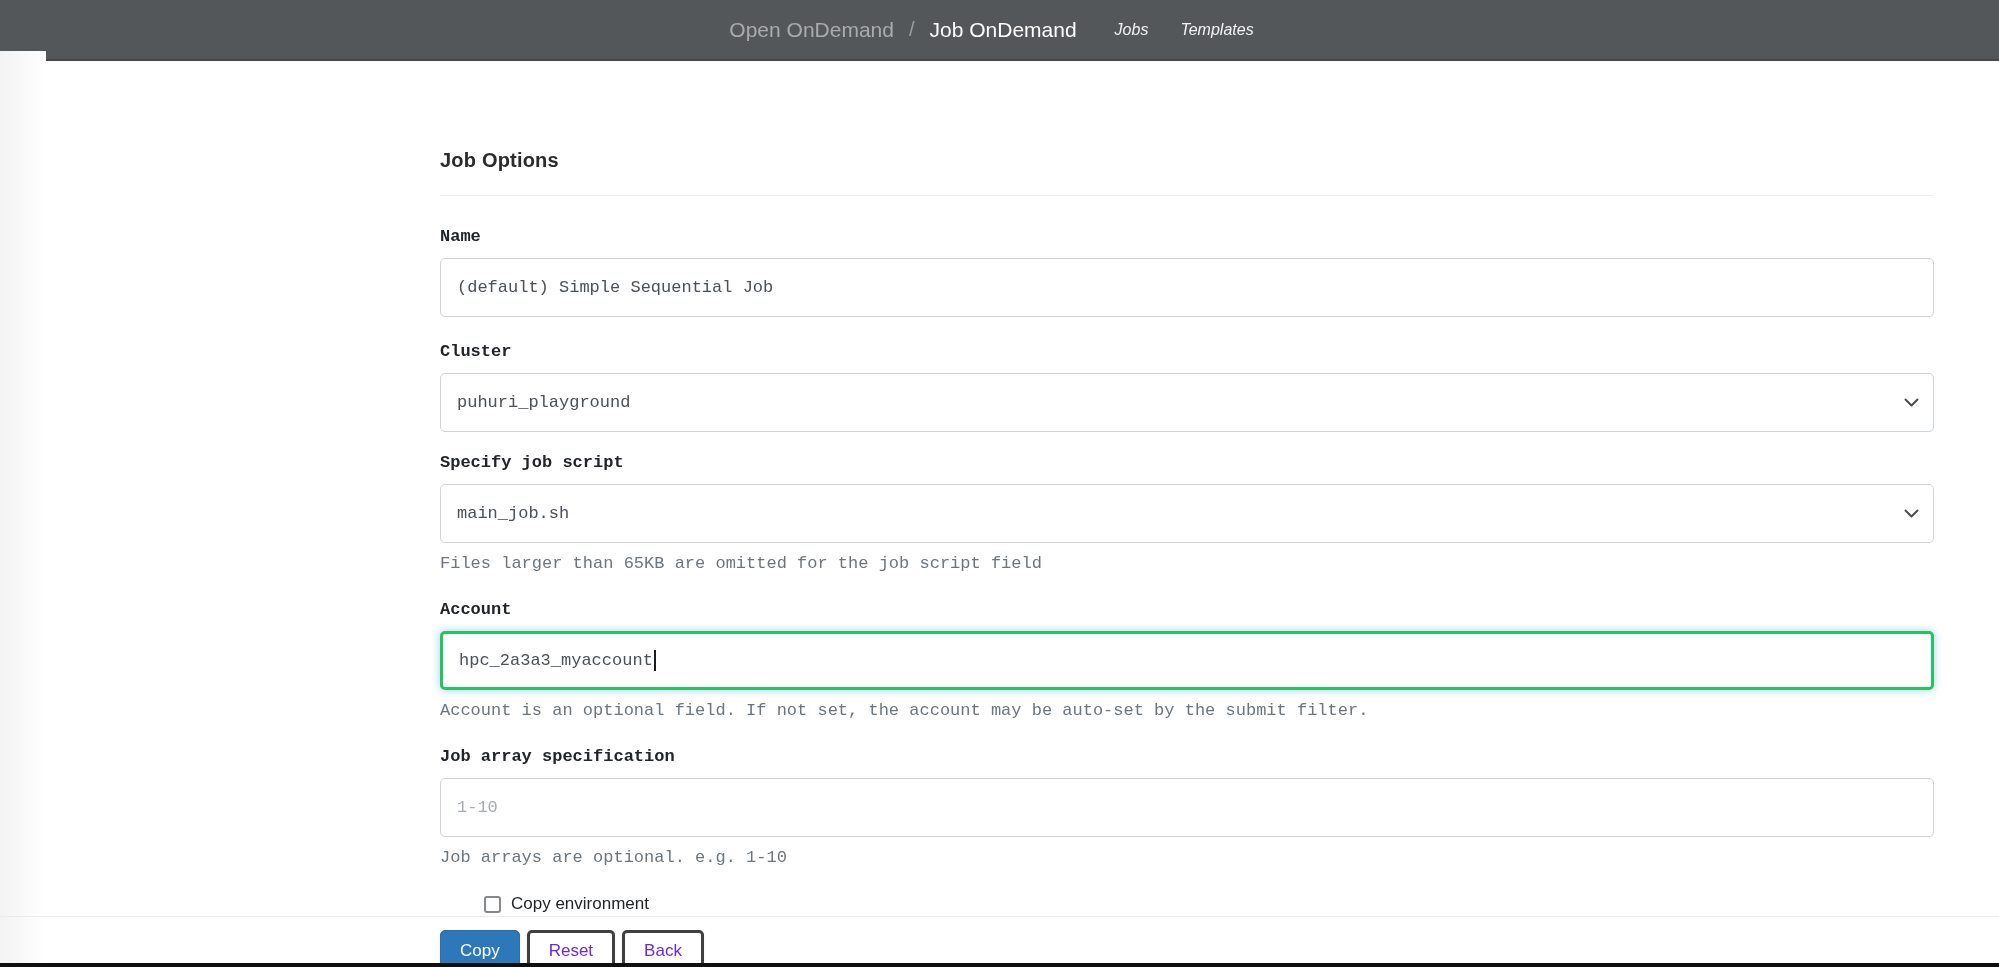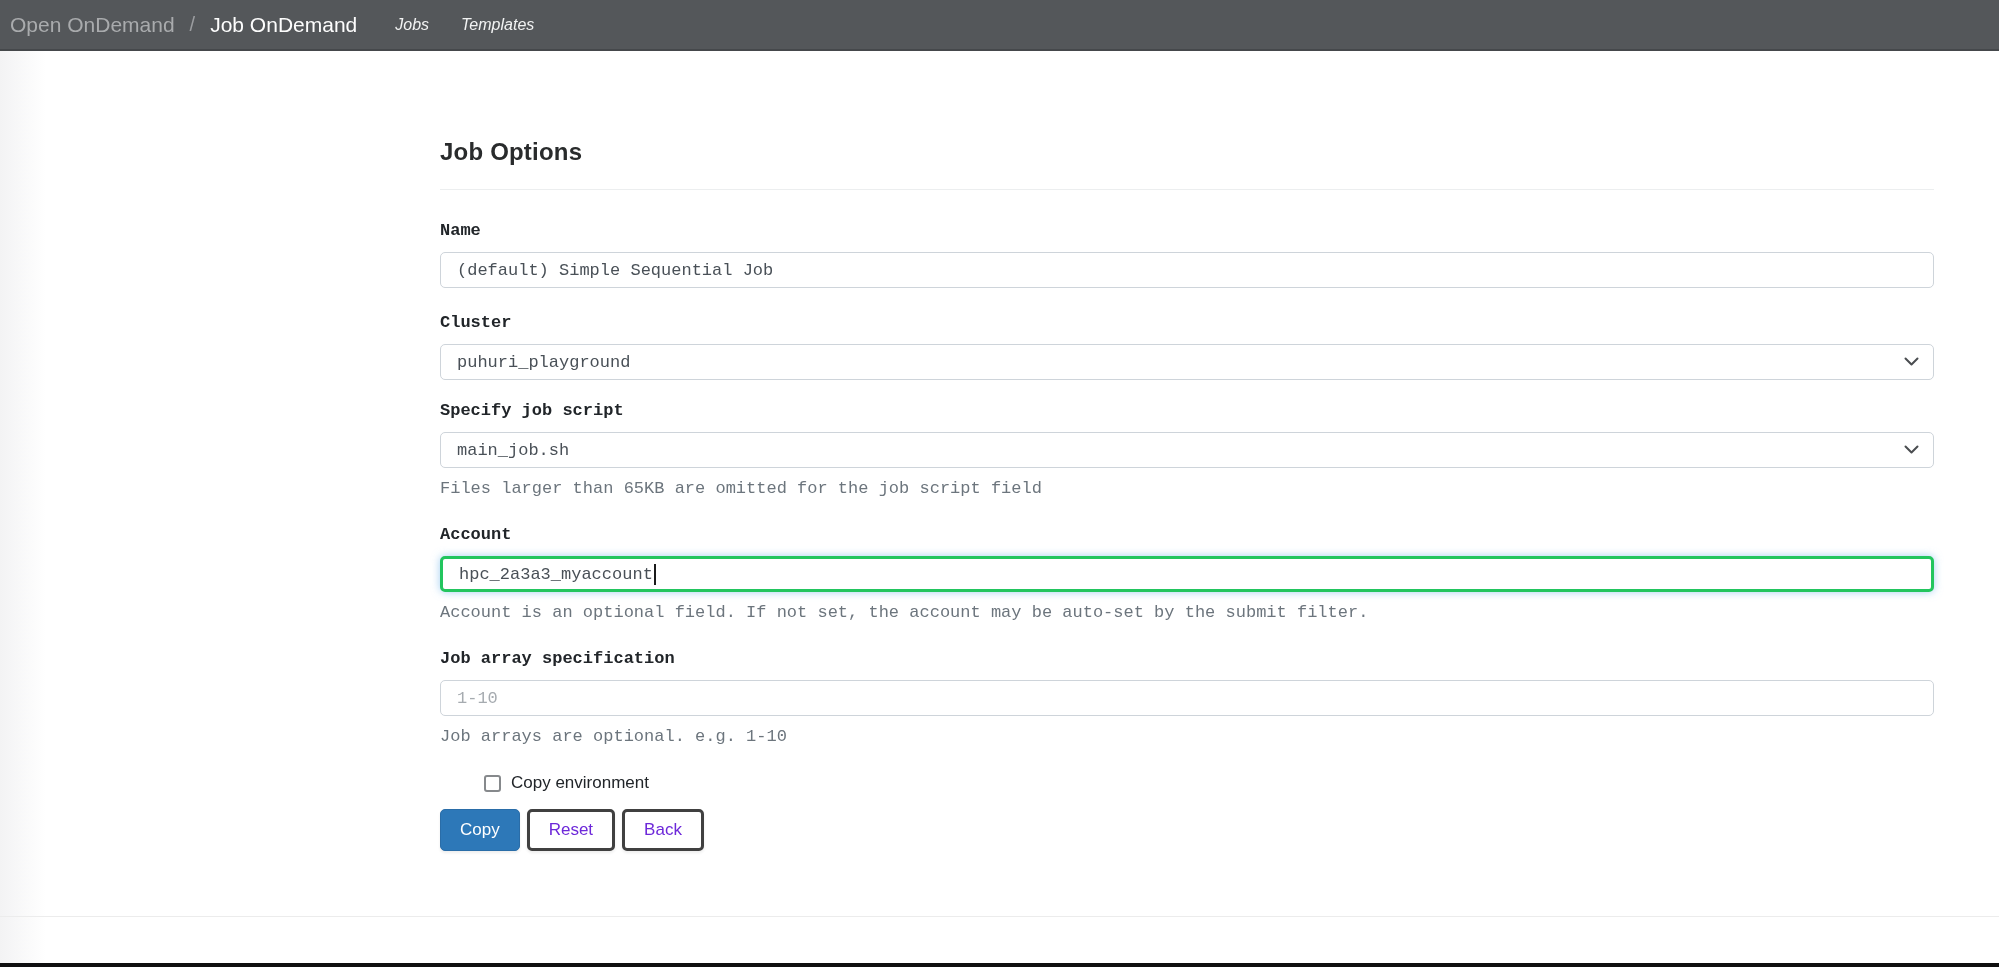--- a/index.html
+++ b/index.html
@@ -7,26 +7,27 @@
   body {
     font-family: "Liberation Sans", sans-serif;
     background:#ffffff;
     position:relative;
     overflow:hidden;
     color:#212529;
   }
 
   
   .navbar {
-    height:51px;
+    height:61px;
     background:#54575a;
     border-bottom:2px solid #45484b;
     display:flex;
     align-items:center;
     padding:0 10px;
+    justify-content:center;
   }
   .brand { color:#a9abad; font-size:21px; white-space:nowrap; cursor:pointer; }
   .crumb-sep { color:#9b9da0; font-size:20px; margin:0 15px; }
   .app-title { color:#fdfdfd; font-size:21px; font-weight:500; white-space:nowrap; cursor:pointer; }
   .nav-links { display:flex; align-items:center; margin-left:22px; }
   .nav-link {
     color:#f2f3f3; font-size:16px; padding:6px 16px; cursor:pointer;
     background:none; border:none; font-family:inherit;font-style:italic;
   }
 
@@ -39,35 +40,35 @@
   .bottom-rule {
     position:absolute; left:0; right:0; top:916px; height:0;
     border-top:1px solid #ececec;
   }
   .bottom-bar {
     position:absolute; left:0; right:0; bottom:0; height:4px; background:#0f0f10;
   }
 
   
   .container { margin-left:440px; width:1494px; padding-top:89px; }
-  h1.page-title { font-size:24px; line-height:1; font-weight:700; color:#292b2c; letter-spacing:0.2px; }
+  h1.page-title { font-size:20px; line-height:1; font-weight:700; color:#292b2c; letter-spacing:0.2px; }
   hr.title-rule { border:0; border-top:1px solid #eceeef; margin-top:25px; }
 
   .form { margin-top:31px; }
   .form-group { margin-bottom:25px;font-family:Liberation Mono, monospace; }
   .form-group.mb-lg { margin-bottom:26px; }
   .form-group.mb-sm { margin-bottom:21px; }
 
   .form-label {
     display:block; font-size:17px; line-height:20px; font-weight:700;
     color:#212529; margin-bottom:11px;
   }
 
   .text-input, .select-input, .fake-input {
-    width:100%; height:36px;
+    width:100%; height:59px;
     border:1px solid #ced4da; border-radius:5px;
     background:#ffffff;
     font-family:inherit; font-size:17px; color:#495057;
     padding:0 16px;
   }
   .text-input::placeholder { color:#a6abb0; opacity:1; }
 
   .select-wrap { position:relative; }
   .select-input {
     appearance:none; -webkit-appearance:none; -moz-appearance:none;

